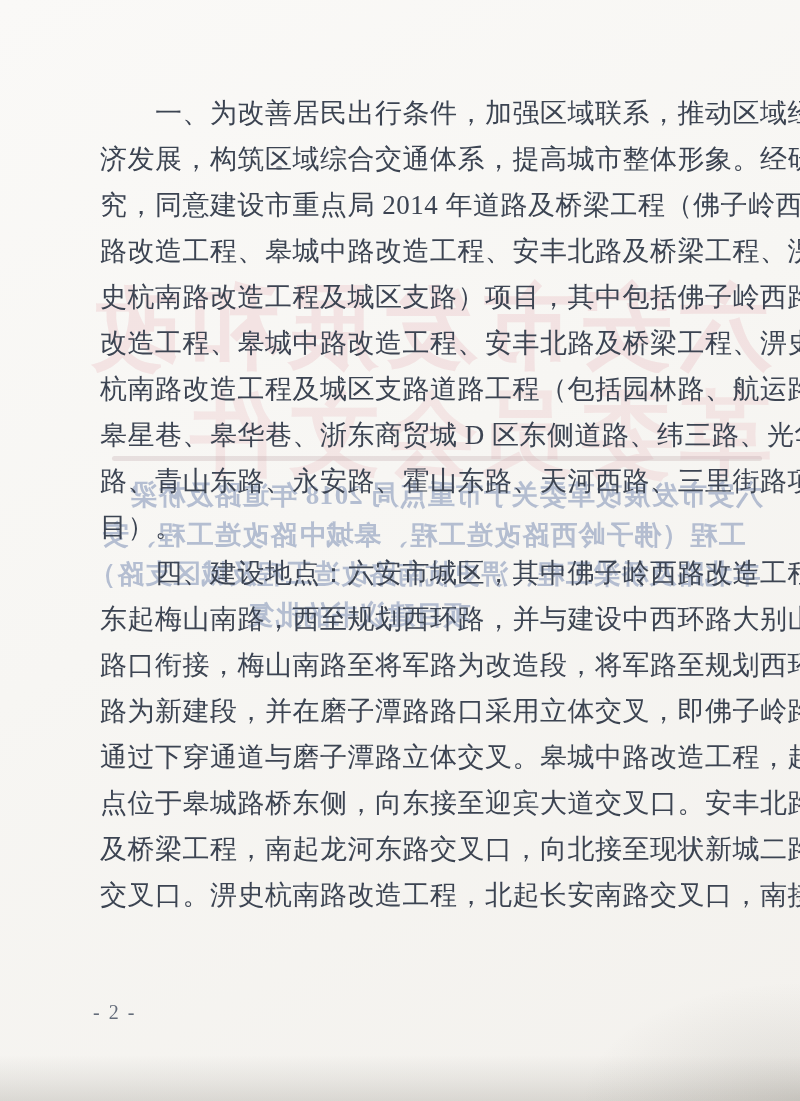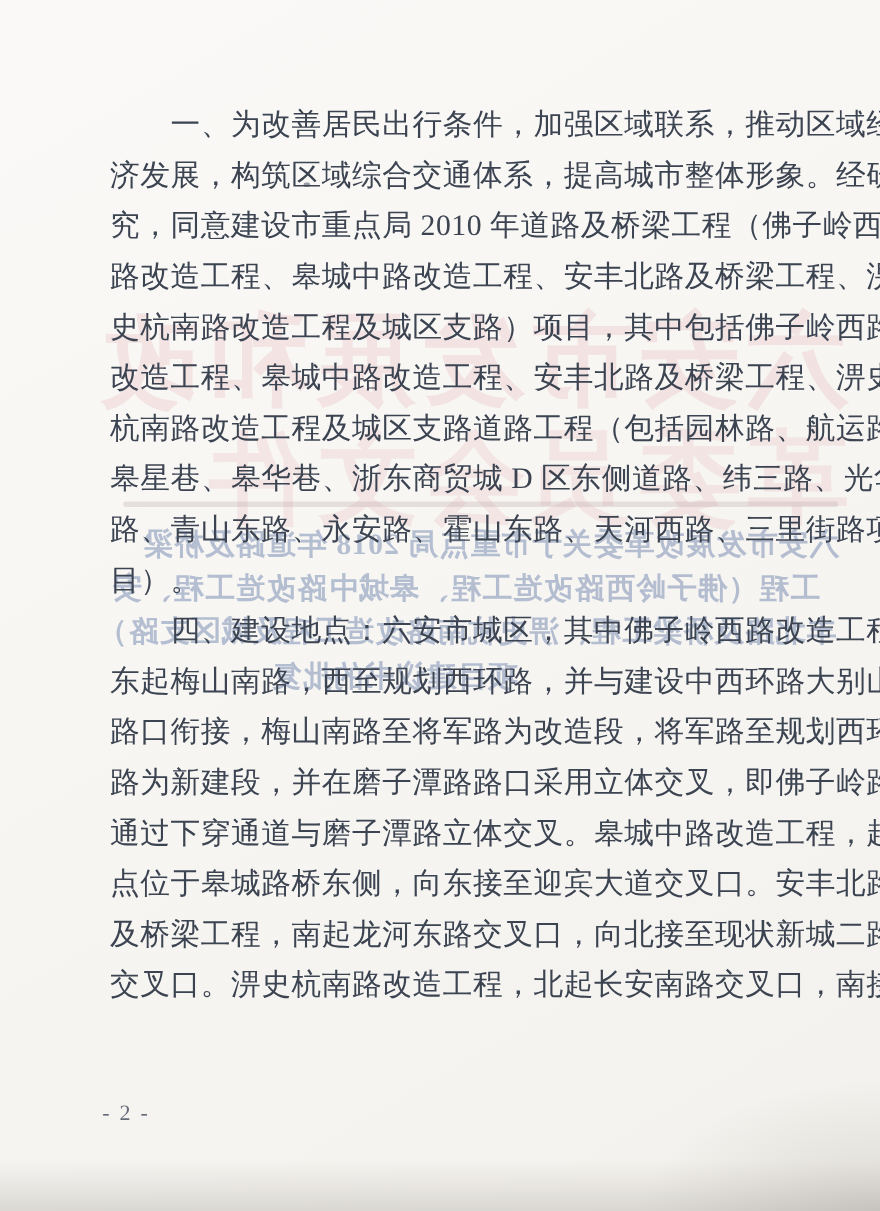--- a/index.html
+++ b/index.html
@@ -64,21 +64,21 @@
   <div class="bleed bleed-blue bleed-blue-2">工程（佛子岭西路改造工程、皋城中路改造工程、安</div>
   <div class="bleed bleed-blue bleed-blue-3">丰北路及桥梁工程、淠史杭南路改造工程及城区支路）</div>
   <div class="bleed bleed-blue bleed-blue-4">项目建议书的批复</div>
 
   <div class="streak"></div>
   <div class="speck"></div>
 
   <div class="bodytext">
     <div class="line">　　一、为改善居民出行条件，加强区域联系，推动区域经</div>
     <div class="line">济发展，构筑区域综合交通体系，提高城市整体形象。经研</div>
-    <div class="line">究，同意建设市重点局 2010 年道路及桥梁工程（佛子岭西</div>
+    <div class="line">究，同意建设市重点局 2014 年道路及桥梁工程（佛子岭西</div>
     <div class="line">路改造工程、皋城中路改造工程、安丰北路及桥梁工程、淠</div>
     <div class="line">史杭南路改造工程及城区支路）项目，其中包括佛子岭西路</div>
     <div class="line">改造工程、皋城中路改造工程、安丰北路及桥梁工程、淠史</div>
     <div class="line">杭南路改造工程及城区支路道路工程（包括园林路、航运路、</div>
     <div class="line">皋星巷、皋华巷、浙东商贸城 D 区东侧道路、纬三路、光华</div>
     <div class="line">路、青山东路、永安路、霍山东路、天河西路、三里街路项</div>
     <div class="line">目）。</div>
     <div class="line">　　四、建设地点：六安市城区，其中佛子岭西路改造工程，</div>
     <div class="line">东起梅山南路，西至规划西环路，并与建设中西环路大别山</div>
     <div class="line">路口衔接，梅山南路至将军路为改造段，将军路至规划西环</div>

